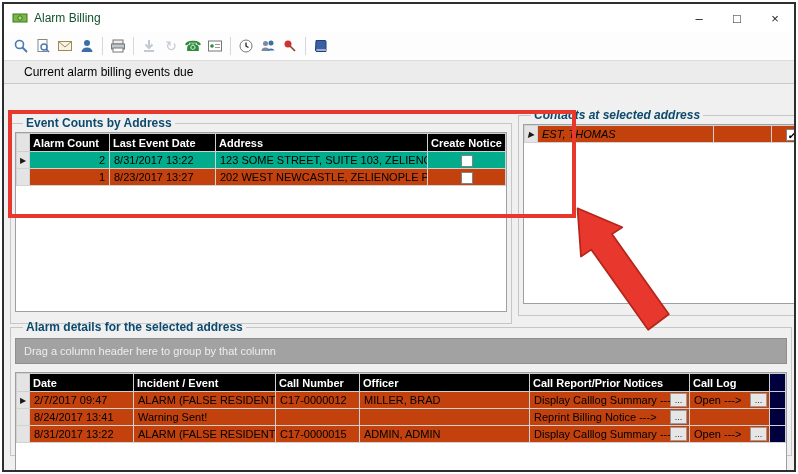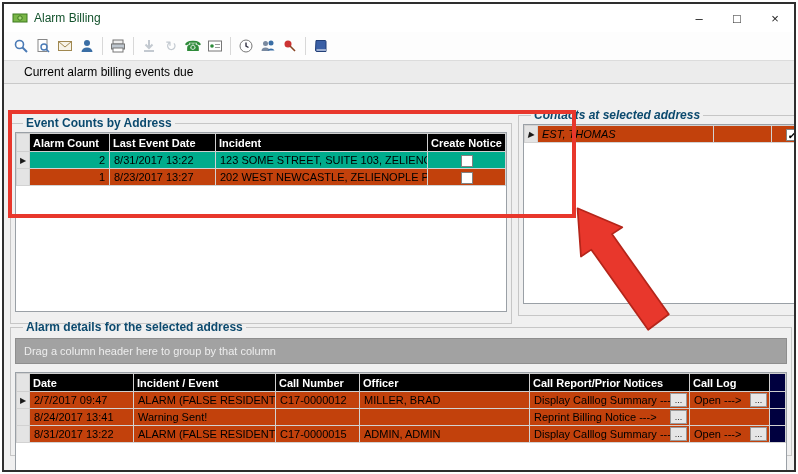--- a/index.html
+++ b/index.html
@@ -200,21 +200,21 @@
             <col style="width:80px">
             <col style="width:106px">
             <col>
             <col style="width:78px">
           </colgroup>
         <tbody>
             <tr>
           <th class="ind"></th>
           <th>Alarm Count</th>
           <th>Last Event Date</th>
-          <th>Incident</th>
+          <th>Address</th>
           <th>Create Notice</th>
         </tr>
         <tr class="sel">
           <td class="ind">▶</td>
           <td class="num">2</td>
           <td>8/31/2017 13:22</td>
           <td>123 SOME STREET, SUITE 103, ZELIENOP</td>
           <td class="chk"><span class="checkbox"></span></td>
         </tr>
         <tr>

